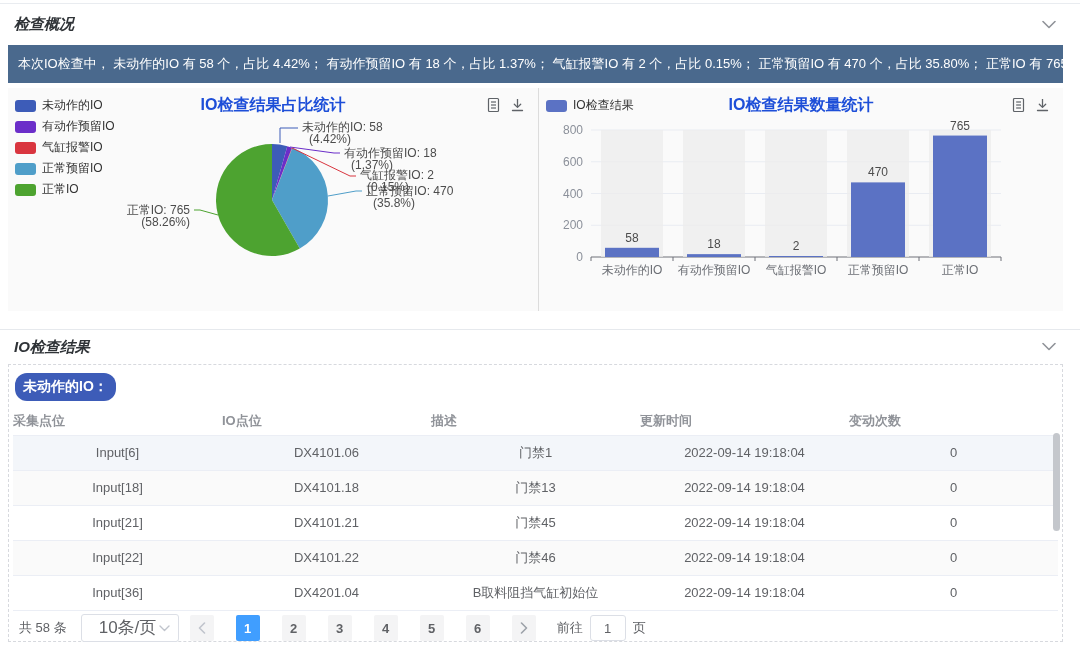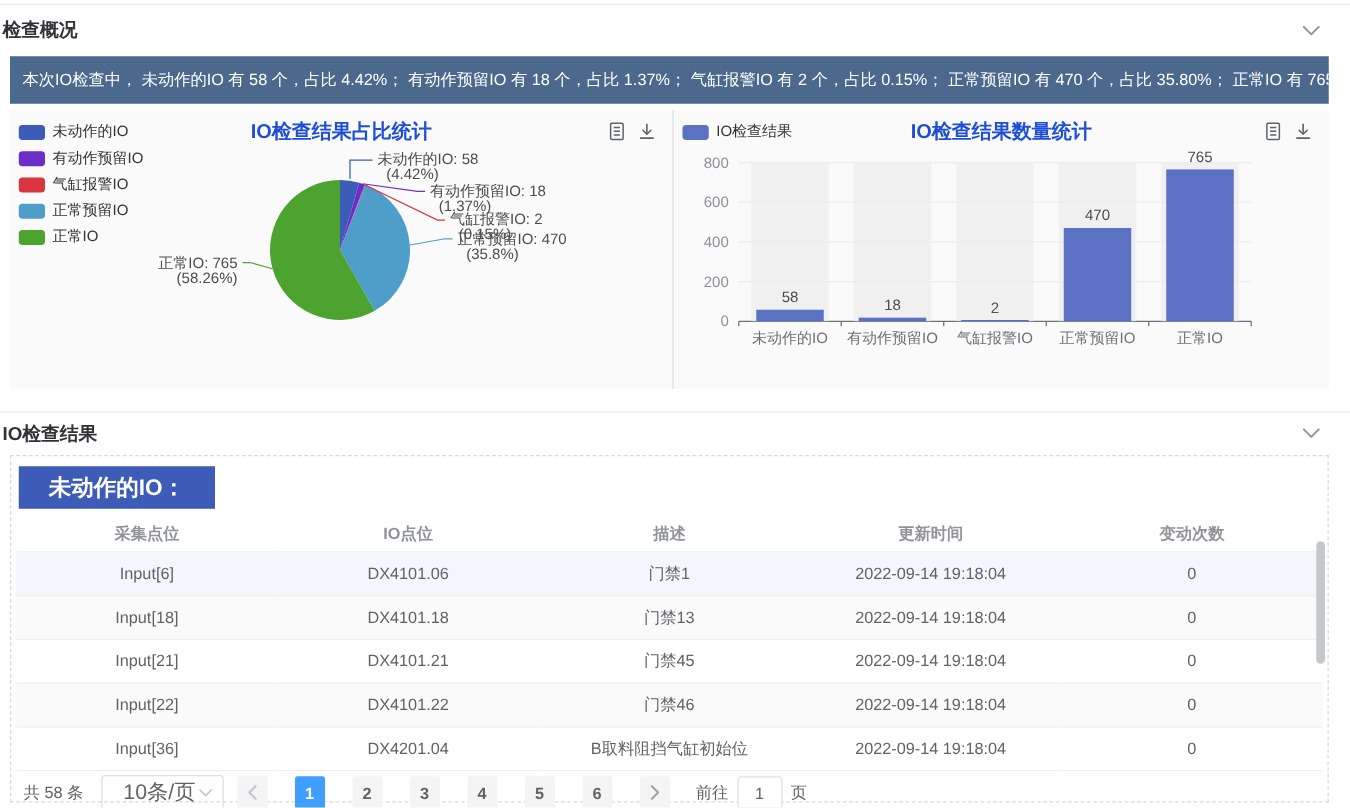--- a/index.html
+++ b/index.html
@@ -1,20 +1,20 @@
 <!DOCTYPE html>
 <html><head>
 <meta charset="utf-8">
 <style>
   * { box-sizing: border-box; margin: 0; padding: 0; }
   html,body { width:1080px; height:646px; background:#fff; overflow:hidden;
     font-family:"Liberation Sans","DejaVu Sans",sans-serif; }
   .page { margin-top:3px; border-top:1px solid #e9ecf0; width:1080px; }
 
-  .sec-head { height:41px; display:flex; align-items:center; padding:0 26px 0 2px; position:relative; }
+  .sec-head { height:41px; display:flex; align-items:center; padding:0 26px 0 14px; position:relative;font-style:italic; }
   .sec-head.small { height:34px; }
   .sec-title { font-size:15px; font-weight:bold; color:#2f3337; }
   .chev { position:absolute; right:24px; top:50%; transform:translateY(-50%); cursor:pointer; line-height:0; }
 
   .banner { height:38px; margin:0 17px 0 8px; background:#4a698d; color:#fff;
     font-size:13px; line-height:38px; padding-left:10px; white-space:nowrap; overflow:hidden; }
 
   .charts { height:223px; margin:5px 17px 0 8px; display:flex; background:#fafafa; }
   .chart-panel { position:relative; height:223px; }
   .chart-panel.pie { width:530px; }
@@ -27,24 +27,24 @@
   .legend .ltxt { font-size:12px; color:#333; }
   .toolbox { position:absolute; top:9px; right:12px; display:flex; gap:8px; z-index:2; }
   .tool { width:16px; height:16px; color:#5f6368; cursor:pointer; line-height:0; }
   svg.chartsvg { position:absolute; left:0; top:0; }
 
   .hr { margin-top:18px; border-top:1px solid #e6e9ed; }
 
   .results-box { position:relative; margin:0 17px 0 8px; height:278px;
     border:1px dashed #d7d9de; padding:6px 4px 0; background:#fff; }
   .badge { display:inline-block; margin:2px 0 7px 2px; background:#3d5cb8; color:#fff;
-    font-size:18px; font-weight:bold; padding:5px 24px; border-radius:0; }
+    font-size:14px; font-weight:bold; padding:5px 8px; border-radius:12px; }
 
   table.io { width:100%; border-collapse:collapse; table-layout:fixed; }
-  table.io th { height:27px; font-size:13px; font-weight:600; color:#909399; text-align:center;
+  table.io th { height:27px; font-size:13px; font-weight:600; color:#909399; text-align:left;
     border-bottom:1px solid #ebeef5; }
   table.io td { height:35px; font-size:13px; color:#606266; text-align:center;
     border-bottom:1px solid #ebeef5; overflow:hidden; white-space:nowrap; }
   table.io tbody tr { cursor:pointer; }
   table.io tbody tr:nth-child(even) { background:#fafafa; }
   table.io tbody tr:first-child { background:#f3f6fa;margin-top:32px; }
 
   .vscroll { position:absolute; right:2px; top:68px; width:7px; height:98px;
     background:#c4c7cc; border-radius:4px; cursor:grab; }
 

